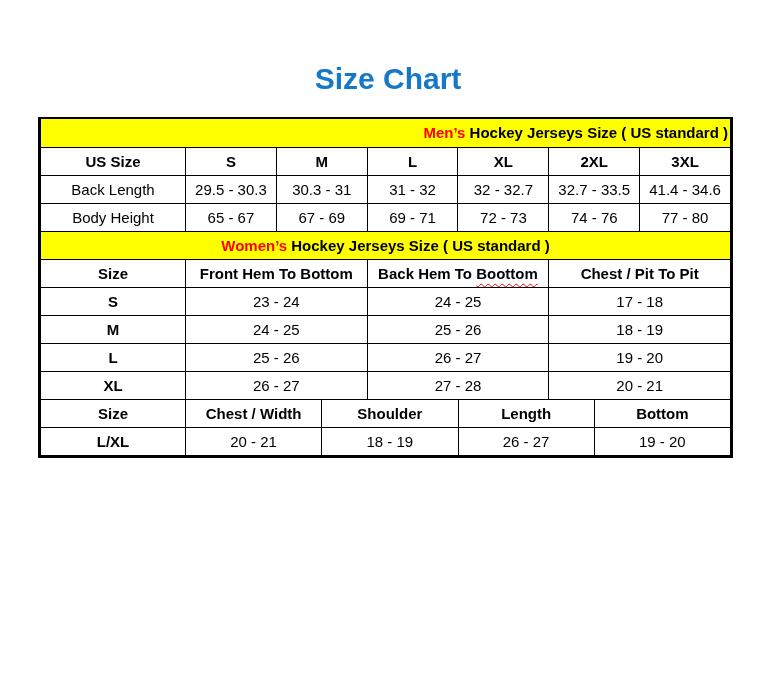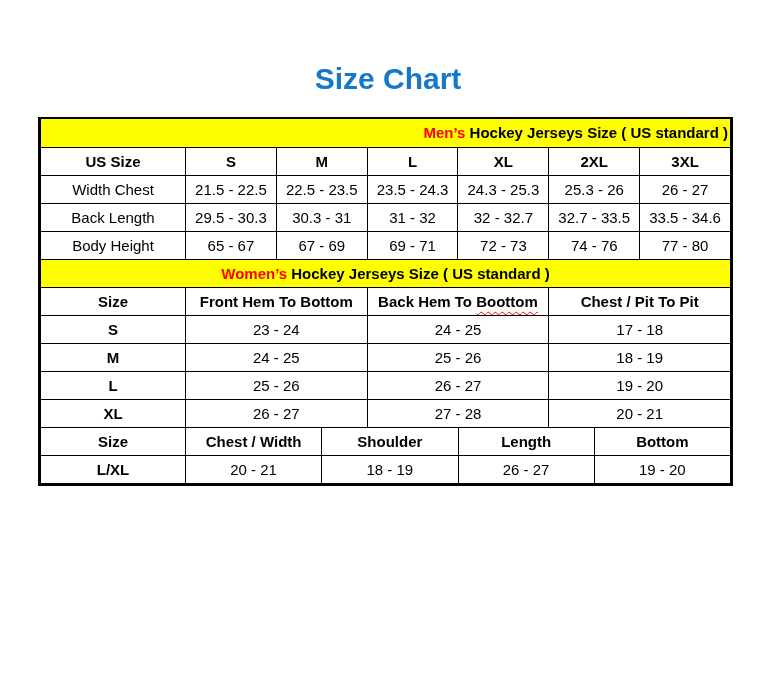--- a/index.html
+++ b/index.html
@@ -87,36 +87,27 @@
           <tr>
             <th>US Size</th>
             <th>S</th>
             <th>M</th>
             <th>L</th>
             <th>XL</th>
             <th>2XL</th>
             <th>3XL</th>
           </tr>
           <tr>
-            <td class="row-label">Width Chest</td>
-            <td class="value-cell">21.5 - 22.5</td>
-            <td class="value-cell">22.5 - 23.5</td>
-            <td class="value-cell">23.5 - 24.3</td>
-            <td class="value-cell">24.3 - 25.3</td>
-            <td class="value-cell">25.3 - 26</td>
-            <td class="value-cell">26 - 27</td>
-          </tr>
-          <tr>
             <td class="row-label">Back Length</td>
             <td class="value-cell">29.5 - 30.3</td>
             <td class="value-cell">30.3 - 31</td>
             <td class="value-cell">31 - 32</td>
             <td class="value-cell">32 - 32.7</td>
             <td class="value-cell">32.7 - 33.5</td>
-            <td class="value-cell">33.5 - 34.6</td>
+            <td class="value-cell">41.4 - 34.6</td>
           </tr>
           <tr>
             <td class="row-label">Body Height</td>
             <td class="value-cell">65 - 67</td>
             <td class="value-cell">67 - 69</td>
             <td class="value-cell">69 - 71</td>
             <td class="value-cell">72 - 73</td>
             <td class="value-cell">74 - 76</td>
             <td class="value-cell">77 - 80</td>
           </tr>

